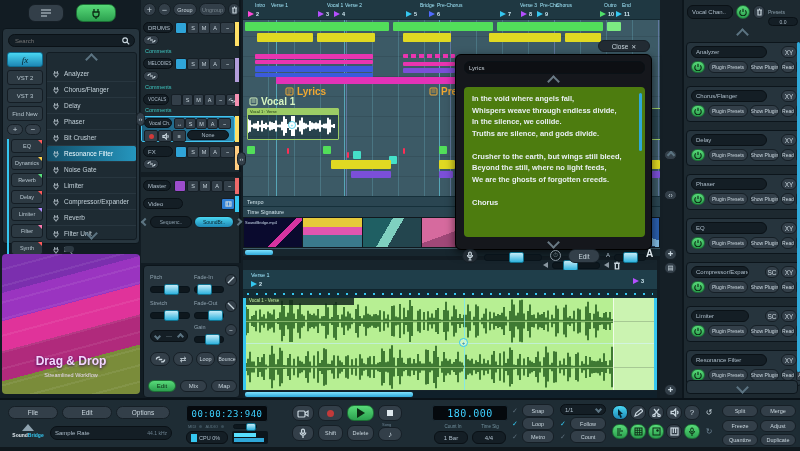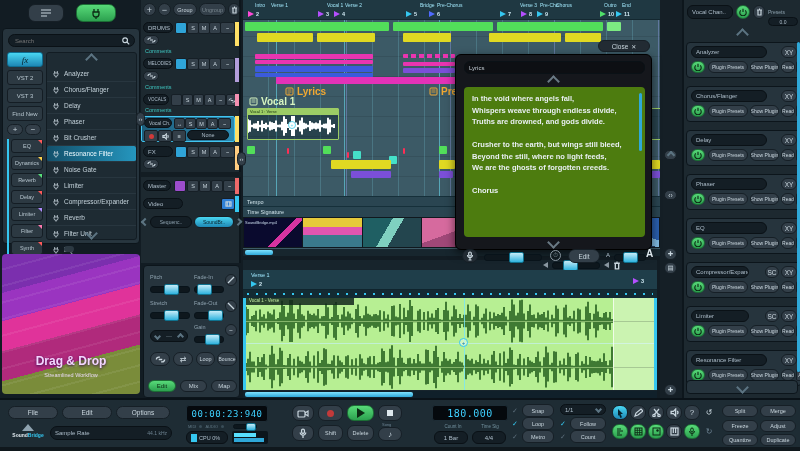--- a/index.html
+++ b/index.html
@@ -496,21 +496,22 @@
       <span style="font-size:6px">✕</span>
   </div>
   <div class="p" style="left:455px;top:54px;width:197px;height:196px;background:#15171c;border:1px solid #000;border-radius:6px;box-shadow:0 3px 10px rgba(0,0,0,.6);z-index:5">
     <div class="p fld" style="left:8px;top:6px;width:181px;height:13px;background:#0d0f13;border-radius:6px;color:#c3ccd3">Lyrics</div>
     <div class="p" style="left:0;top:22px;width:100%;display:flex;justify-content:center">
         <span class="cup" style="border-color:#6a7a85"></span>
       </div>
     <div class="p" style="left:8px;top:32px;width:181px;height:150px;background:#4d7c0f;border-radius:4px;padding:7px 0 0 8px;box-sizing:border-box;overflow:hidden">
       <div class="lline">In the void where angels fall,</div>
         <div class="lline">Whispers weave through endless divide,</div>
-        <div class="lline">Truths are drowned, and gods divide.</div>
+        <div class="lline">In the silence, we collide.</div>
+        <div class="lline">Truths are silence, and gods divide.</div>
         <div class="lline"></div>
         <div class="lline">Crusher to the earth, but wings still bleed,</div>
         <div class="lline">Beyond the still, where no light feeds,</div>
         <div class="lline">We are the ghosts of forgotten creeds.</div>
         <div class="lline"></div>
         <div class="lline">Chorus</div>
       <div class="p" style="right:3px;top:6px;width:3px;height:58px;background:#2fa8d8;border-radius:2px"></div>
     </div>
     <div class="p" style="left:0;top:183px;width:100%;display:flex;justify-content:center">
         <span class="cdn" style="border-color:#6a7a85"></span>

